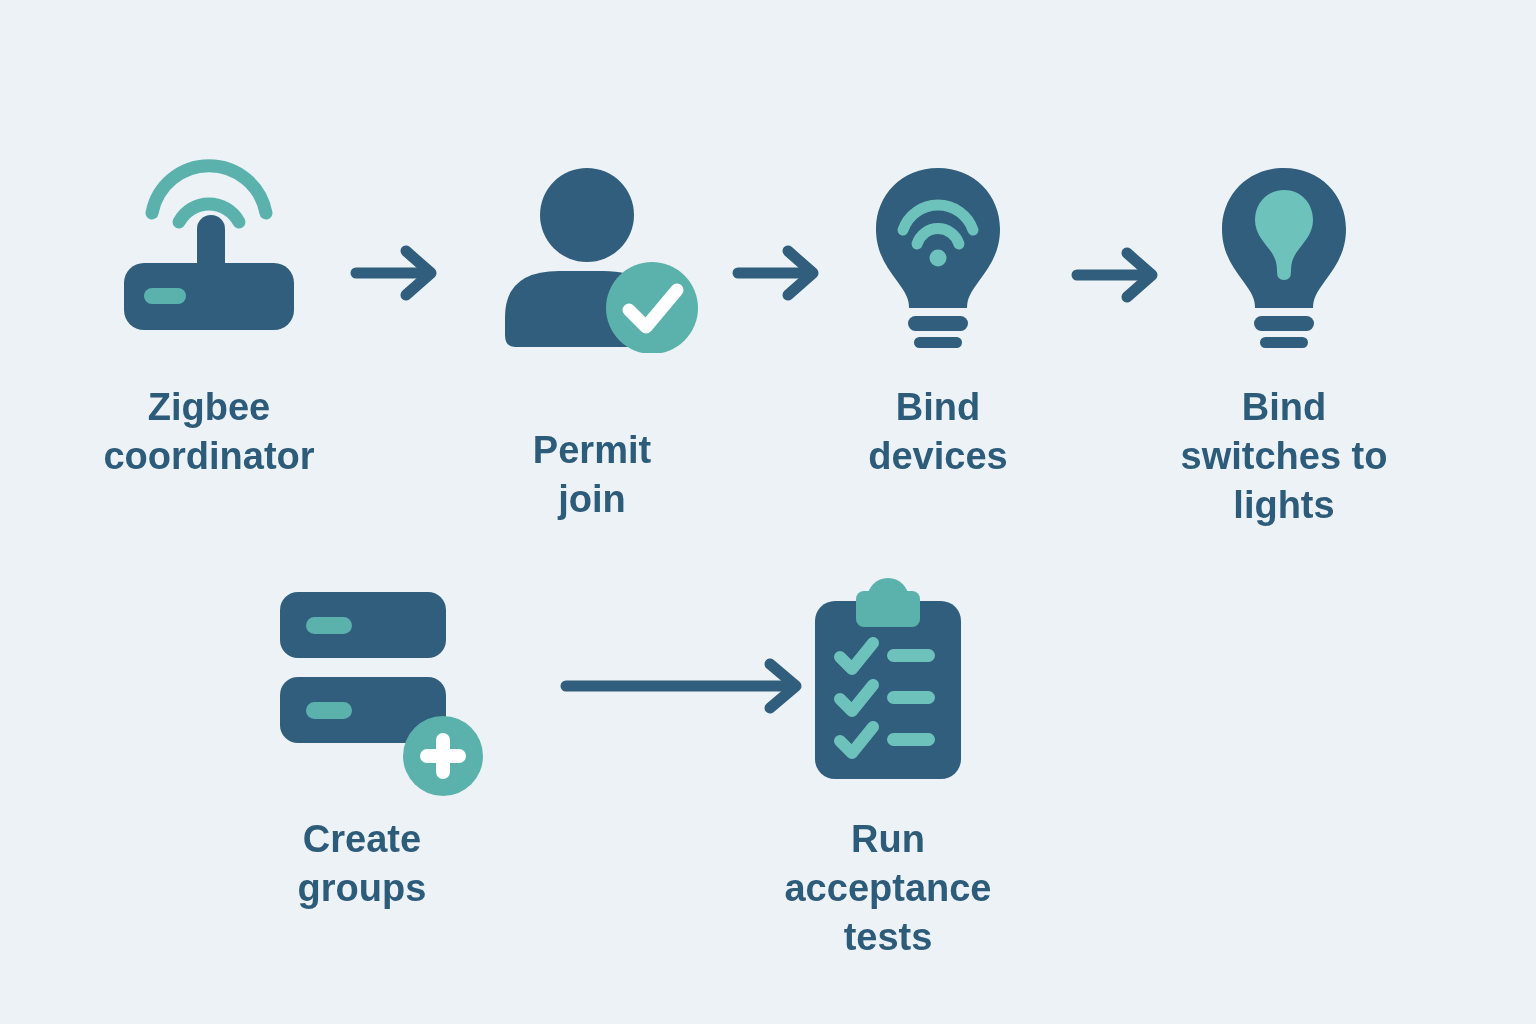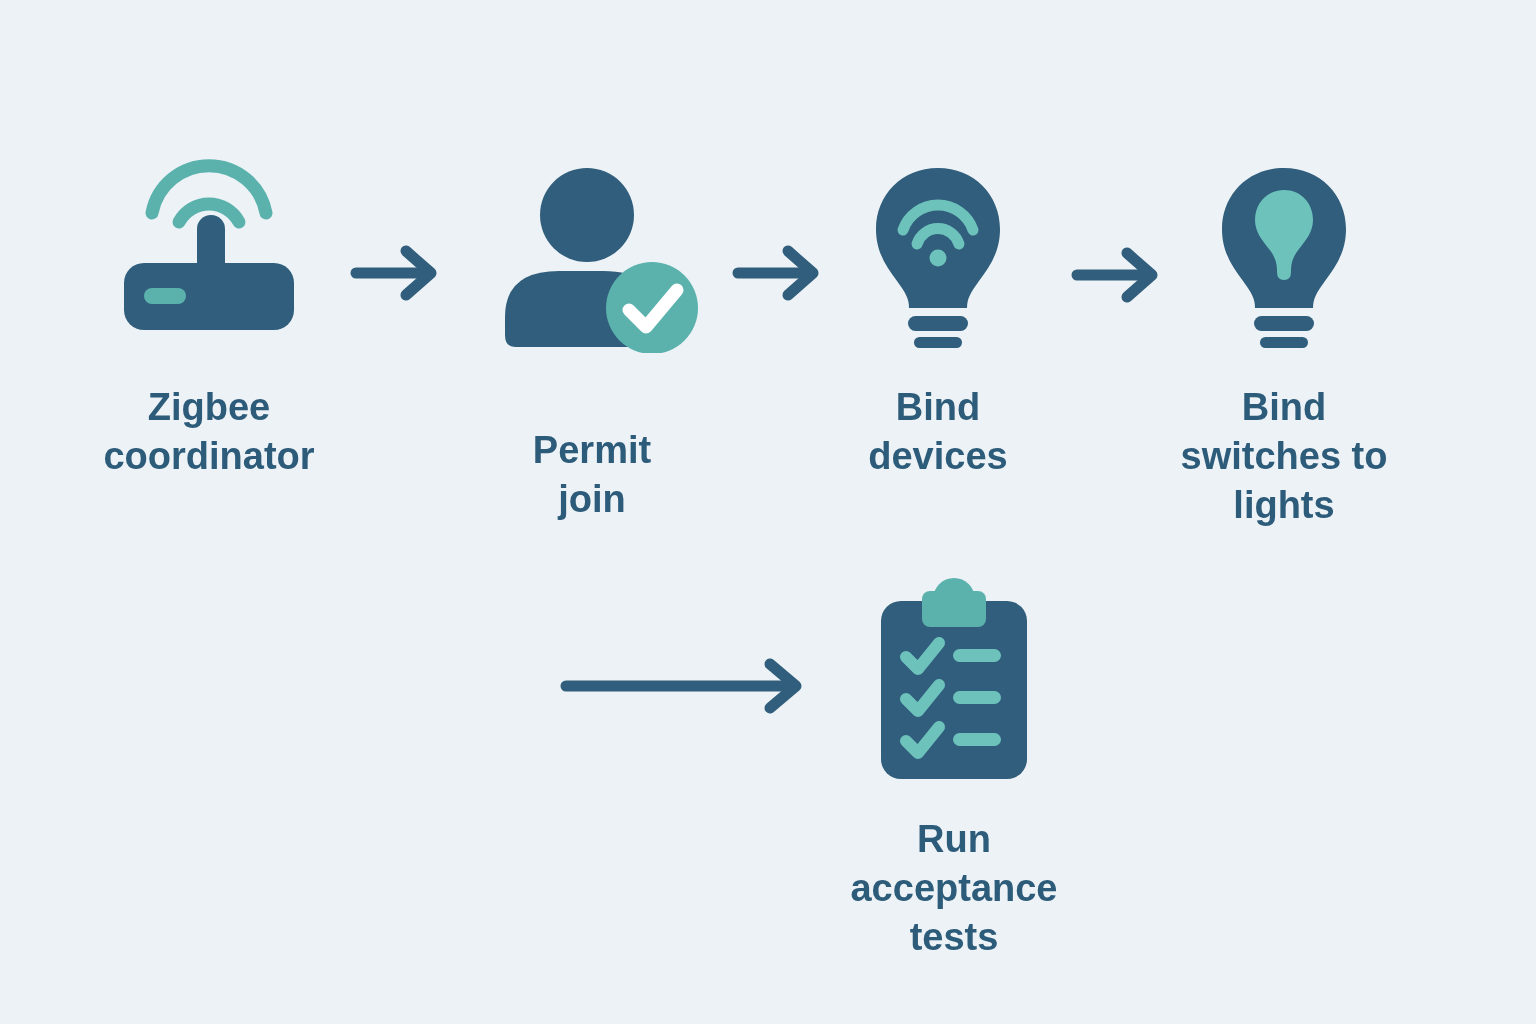--- a/index.html
+++ b/index.html
@@ -106,29 +106,44 @@
         <path d="M 63 24 C 46 24 34 37 34 54 C 34 66 41 74 48 83 C 53 89 56 96 56 104 L 56 106 Q 56 114 63 114 Q 70 114 70 106 L 70 104 C 70 96 73 89 78 83 C 85 74 92 66 92 54 C 92 37 80 24 63 24 Z" fill="var(--accent-light)"></path>
         <rect x="33" y="150" width="60" height="15" rx="7.5" fill="var(--primary)"></rect>
         <rect x="39" y="171" width="48" height="11" rx="5.5" fill="var(--primary)"></rect>
       </svg>
     </div>
     <div class="step-label">Bind
 switches to
 lights</div>
   </div>
 
+  <div class="step row2" style="left:192px;top:577px;width:340px;">
+    <div class="icon-zone">
+      <svg width="204" height="204" viewBox="0 0 204 204" style="margin-top:15px;transform:translateX(20px);">
+        <rect x="0" y="0" width="166" height="66" rx="18" fill="var(--primary)"></rect>
+        <rect x="26" y="25" width="46" height="17" rx="8.5" fill="var(--accent)"></rect>
+        <rect x="0" y="85" width="166" height="66" rx="18" fill="var(--primary)"></rect>
+        <rect x="26" y="110" width="46" height="17" rx="8.5" fill="var(--accent)"></rect>
+        <circle cx="163" cy="164" r="40" fill="var(--accent)"></circle>
+        <rect x="140" y="157" width="46" height="14" rx="7" fill="var(--white)"></rect>
+        <rect x="156" y="141" width="14" height="46" rx="7" fill="var(--white)"></rect>
+      </svg>
+    </div>
+    <div class="step-label">Create
+groups</div>
+  </div>
 
   <div class="arrow" style="left:560px;top:656px;">
     <svg width="250" height="60" viewBox="0 0 250 60">
       <path d="M 6 30 H 230" fill="none" stroke="var(--primary)" stroke-width="11" stroke-linecap="round"></path>
       <path d="M 210 8 L 236 30 L 210 52" fill="none" stroke="var(--primary)" stroke-width="11" stroke-linecap="round" stroke-linejoin="round"></path>
     </svg>
   </div>
 
-  <div class="step row2" style="left:774px;top:577px;width:360px;">
+  <div class="step row2" style="left:708px;top:577px;width:360px;">
     <div class="icon-zone">
       <svg width="146" height="202" viewBox="0 0 146 202">
         <circle cx="73" cy="22" r="21" fill="var(--accent)"></circle>
         <rect x="0" y="24" width="146" height="178" rx="20" fill="var(--primary)"></rect>
         <rect x="41" y="14" width="64" height="36" rx="8" fill="var(--accent)"></rect>
         <path d="M 25 80 L 37 92 L 58 66" fill="none" stroke="var(--accent-light)" stroke-width="12" stroke-linecap="round" stroke-linejoin="round"></path>
         <rect x="72" y="72" width="48" height="13" rx="6.5" fill="var(--accent-light)"></rect>
         <path d="M 25 122 L 37 134 L 58 108" fill="none" stroke="var(--accent-light)" stroke-width="12" stroke-linecap="round" stroke-linejoin="round"></path>
         <rect x="72" y="114" width="48" height="13" rx="6.5" fill="var(--accent-light)"></rect>
         <path d="M 25 164 L 37 176 L 58 150" fill="none" stroke="var(--accent-light)" stroke-width="12" stroke-linecap="round" stroke-linejoin="round"></path>

